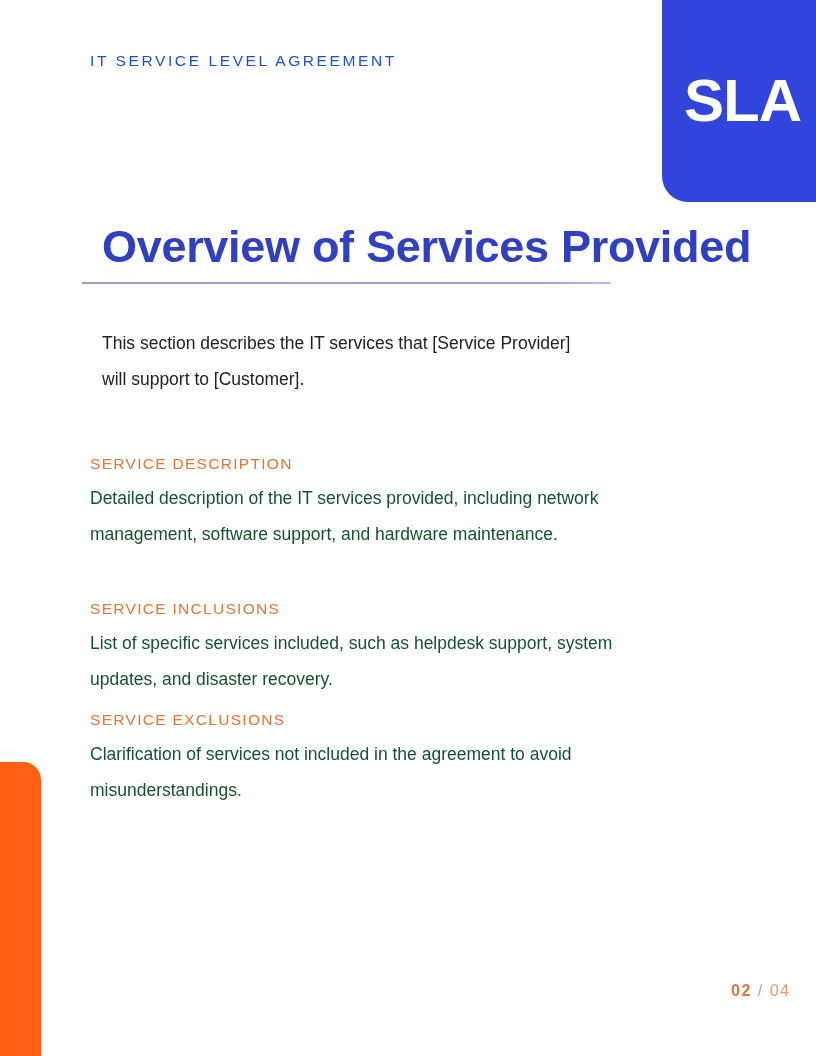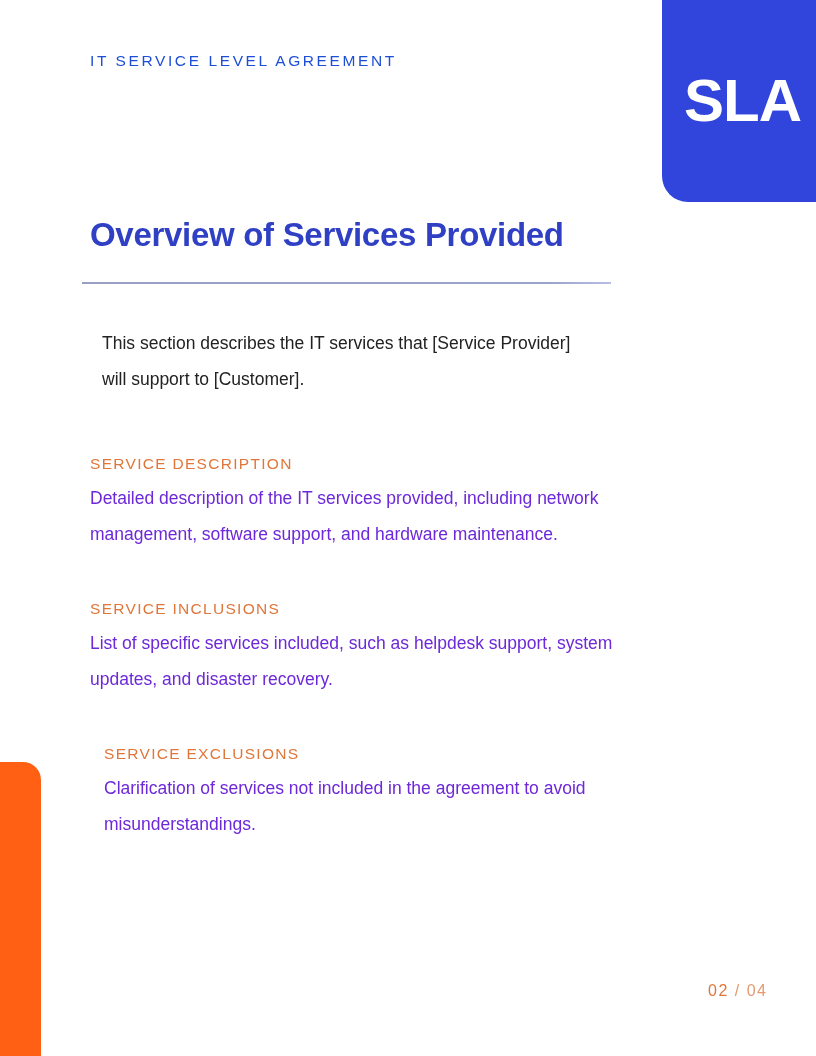--- a/index.html
+++ b/index.html
@@ -40,25 +40,25 @@
       font-size: 60px;
       font-weight: bold;
       color: #ffffff;
       letter-spacing: -1px;
       line-height: 70px;
     }
     .page-title {
       position: absolute;
       left: 90px;
       top: 212px;
-      font-size: 33px;
+      font-size: 45px;
       font-weight: bold;
       color: #3040c4;
       letter-spacing: -0.3px;
-      margin: 0;
+      margin: 12px;
       line-height: 46px;
     }
     .title-rule {
       position: absolute;
       left: 82px;
       top: 282px;
       width: 529px;
       height: 2px;
       background: linear-gradient(to right, #9aa0c4 0%, #9aa3cc 88%, #b8bde6 100%);
     }
@@ -81,45 +81,46 @@
       font-size: 15.5px;
       font-weight: normal;
       letter-spacing: 1.3px;
       color: #e0763a;
       margin: 0;
       line-height: 20px;
     }
     .section-body {
       font-size: 17.5px;
       line-height: 36px;
-      color: #6d28d9;
+      color: #14532d;
       margin: 6px 0 0 0;
     }
     .s1 { top: 454px; }
     .s2 { top: 599px; }
-    .s3 { top: 744px; margin-left: 14px; }
+    .s3 { top: 710px; }
     .orange-bar {
       position: absolute;
       left: 0;
       top: 762px;
       width: 41px;
       height: 294px;
       background: #ff6014;
       border-top-right-radius: 18px;
     }
     .page-num {
       position: absolute;
       left: 708px;
       top: 982px;
       font-size: 16px;
       letter-spacing: 1.5px;
       color: #e0763a;
     }
     .page-num .current {
-      font-weight: normal;
+      font-weight: bold;
+      margin-left: 23px;
     }
     .page-num .sep, .page-num .total {
       color: #e39a70;
     }
   </style>
 </head>
 <body>
 
 <div class="top-label">IT SERVICE LEVEL AGREEMENT</div>
 

